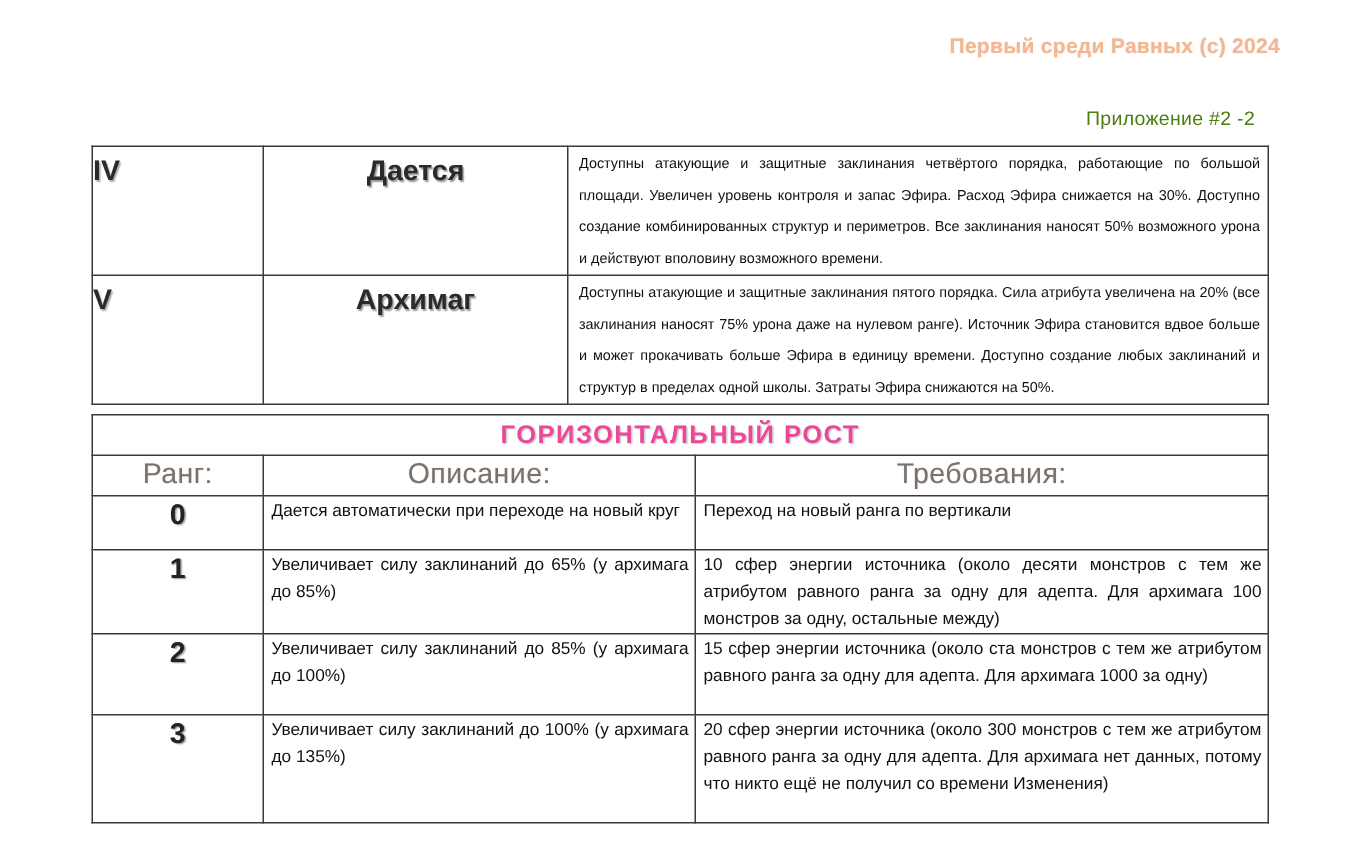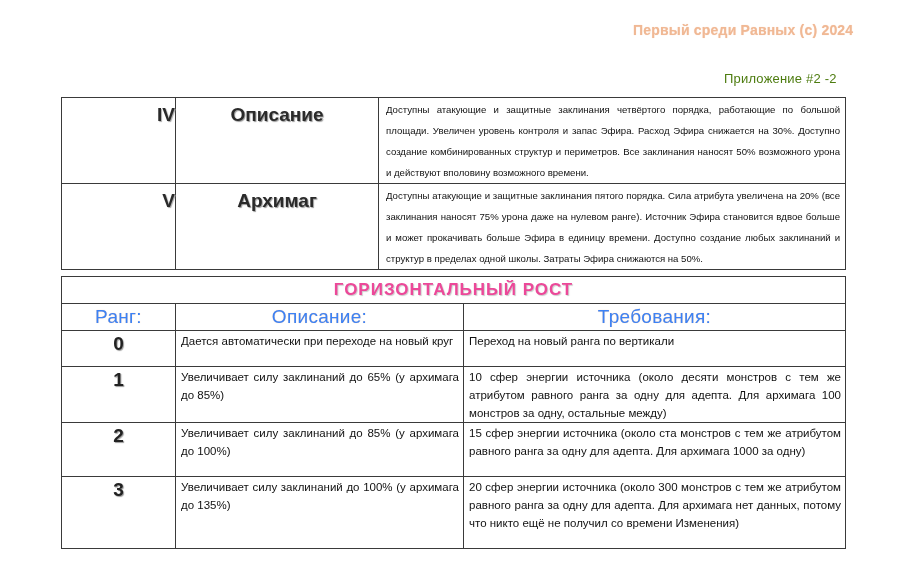--- a/index.html
+++ b/index.html
@@ -2,45 +2,45 @@
 <html><head>
 <meta charset="utf-8">
 <style>
   html, body { margin:0; padding:0; background:#ffffff; }
   body { width:900px; height:563px; position:relative; overflow:hidden; font-family:"Liberation Sans", sans-serif; color:#111; }
   .hdr-title { position:absolute; left:594px; top:22px; font-size:14px; font-weight:bold; color:#f0b894; text-shadow:0 0 1px #f6d2bc; letter-spacing:0.2px;padding-left:39px; }
   .hdr-sub { position:absolute; left:724px; top:71px; font-size:13px; color:#4d7c0f; letter-spacing:0.2px; }
   table { position:absolute; border-collapse:collapse; table-layout:fixed; }
   td { border:1.3px solid #3a3a3a; vertical-align:top; padding:0; }
   #t1 { left:61px; top:97px; width:784px; }
-  #t1 td.rn { text-align:right; font-size:19px; font-weight:bold; color:#2a2a2a; text-shadow:1px 1px 1px #aaa; padding-top:6px; }
+  #t1 td.rn { text-align:left; font-size:19px; font-weight:bold; color:#2a2a2a; text-shadow:1px 1px 1px #aaa; padding-top:6px; }
   #t1 td.nm { text-align:center; font-size:19px; font-weight:bold; color:#2a2a2a; text-shadow:1px 1px 1px #999; padding-top:6px; }
   #t1 td.ds { font-size:9.6px; line-height:21px; padding:1px 5px 0 7px; text-align:justify; }
   #t2 { left:61px; top:276px; width:784px; }
   #t2 td.title { text-align:center; font-size:17px; font-weight:bold; color:#ec4899; letter-spacing:1px; height:26px; vertical-align:middle; text-shadow:1px 1px 1px #ccc; }
-  #t2 td.ch { text-align:center; font-size:19px; color:#3b82f6; height:26px; vertical-align:middle; text-shadow:0 0 1px #f6c9a8; letter-spacing:0.3px; }
+  #t2 td.ch { text-align:center; font-size:19px; color:#737373; height:26px; vertical-align:middle; text-shadow:0 0 1px #f6c9a8; letter-spacing:0.3px; }
   #t2 td.rk { text-align:center; font-size:19px; font-weight:bold; color:#222; text-shadow:1px 1px 1px #999; padding-top:2px; }
   #t2 td.tx { font-size:11.5px; line-height:18px; padding:1px 4px 0 5px; text-align:justify; }
 </style>
 </head>
 <body>
 
 <div class="hdr-title">Первый среди Равных (с) 2024</div>
 <div class="hdr-sub">Приложение #2 -2</div>
 
 <table id="t1">
   <colgroup>
       <col style="width:114px">
       <col style="width:203px">
       <col style="width:467px">
     </colgroup>
   <tbody>
       <tr style="height:75px">
     <td class="rn">IV</td>
-    <td class="nm">Описание</td>
+    <td class="nm">Дается</td>
     <td class="ds">Доступны атакующие и защитные заклинания четвёртого порядка, работающие по большой площади. Увеличен уровень контроля и запас Эфира. Расход Эфира снижается на 30%. Доступно создание комбинированных структур и периметров. Все заклинания наносят 50% возможного урона и действуют вполовину возможного времени.</td>
   </tr>
   <tr style="height:75px">
     <td class="rn">V</td>
     <td class="nm">Архимаг</td>
     <td class="ds">Доступны атакующие и защитные заклинания пятого порядка. Сила атрибута увеличена на 20% (все заклинания наносят 75% урона даже на нулевом ранге). Источник Эфира становится вдвое больше и может прокачивать больше Эфира в единицу времени. Доступно создание любых заклинаний и структур в пределах одной школы. Затраты Эфира снижаются на 50%.</td>
   </tr>
 </tbody>
   </table>
 

